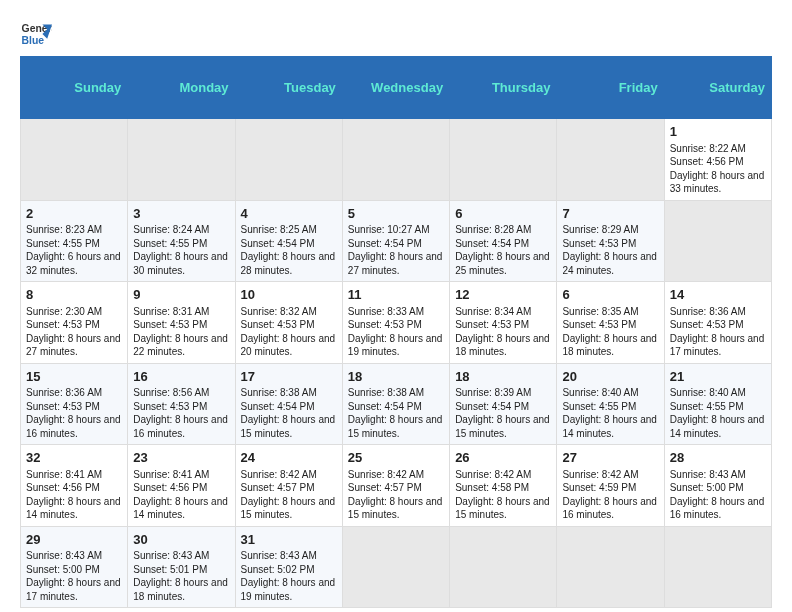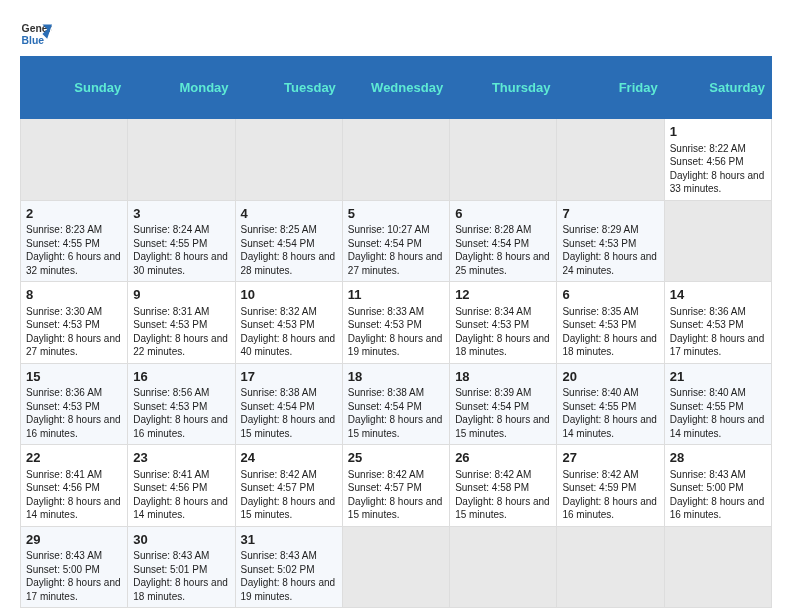--- a/index.html
+++ b/index.html
@@ -127,39 +127,39 @@
         <tr>
           <td><span class="day-num">2</span><span>Sunrise: 8:23 AM</span><br><span>Sunset: 4:55 PM</span><br><span>Daylight: 6 hours and 32 minutes.</span></td>
           <td><span class="day-num">3</span><span>Sunrise: 8:24 AM</span><br><span>Sunset: 4:55 PM</span><br><span>Daylight: 8 hours and 30 minutes.</span></td>
           <td><span class="day-num">4</span><span>Sunrise: 8:25 AM</span><br><span>Sunset: 4:54 PM</span><br><span>Daylight: 8 hours and 28 minutes.</span></td>
           <td><span class="day-num">5</span><span>Sunrise: 10:27 AM</span><br><span>Sunset: 4:54 PM</span><br><span>Daylight: 8 hours and 27 minutes.</span></td>
           <td><span class="day-num">6</span><span>Sunrise: 8:28 AM</span><br><span>Sunset: 4:54 PM</span><br><span>Daylight: 8 hours and 25 minutes.</span></td>
           <td><span class="day-num">7</span><span>Sunrise: 8:29 AM</span><br><span>Sunset: 4:53 PM</span><br><span>Daylight: 8 hours and 24 minutes.</span></td>
           <td class="empty"></td>
         </tr>
         <tr>
-          <td><span class="day-num">8</span><span>Sunrise: 3:30 AM</span><br><span>Sunset: 4:53 PM</span><br><span>Daylight: 8 hours and 27 minutes.</span></td>
+          <td><span class="day-num">8</span><span>Sunrise: 2:30 AM</span><br><span>Sunset: 4:53 PM</span><br><span>Daylight: 8 hours and 27 minutes.</span></td>
           <td><span class="day-num">9</span><span>Sunrise: 8:31 AM</span><br><span>Sunset: 4:53 PM</span><br><span>Daylight: 8 hours and 22 minutes.</span></td>
-          <td><span class="day-num">10</span><span>Sunrise: 8:32 AM</span><br><span>Sunset: 4:53 PM</span><br><span>Daylight: 8 hours and 40 minutes.</span></td>
+          <td><span class="day-num">10</span><span>Sunrise: 8:32 AM</span><br><span>Sunset: 4:53 PM</span><br><span>Daylight: 8 hours and 20 minutes.</span></td>
           <td><span class="day-num">11</span><span>Sunrise: 8:33 AM</span><br><span>Sunset: 4:53 PM</span><br><span>Daylight: 8 hours and 19 minutes.</span></td>
           <td><span class="day-num">12</span><span>Sunrise: 8:34 AM</span><br><span>Sunset: 4:53 PM</span><br><span>Daylight: 8 hours and 18 minutes.</span></td>
           <td><span class="day-num">6</span><span>Sunrise: 8:35 AM</span><br><span>Sunset: 4:53 PM</span><br><span>Daylight: 8 hours and 18 minutes.</span></td>
           <td><span class="day-num">14</span><span>Sunrise: 8:36 AM</span><br><span>Sunset: 4:53 PM</span><br><span>Daylight: 8 hours and 17 minutes.</span></td>
         </tr>
         <tr>
           <td><span class="day-num">15</span><span>Sunrise: 8:36 AM</span><br><span>Sunset: 4:53 PM</span><br><span>Daylight: 8 hours and 16 minutes.</span></td>
           <td><span class="day-num">16</span><span>Sunrise: 8:56 AM</span><br><span>Sunset: 4:53 PM</span><br><span>Daylight: 8 hours and 16 minutes.</span></td>
           <td><span class="day-num">17</span><span>Sunrise: 8:38 AM</span><br><span>Sunset: 4:54 PM</span><br><span>Daylight: 8 hours and 15 minutes.</span></td>
           <td><span class="day-num">18</span><span>Sunrise: 8:38 AM</span><br><span>Sunset: 4:54 PM</span><br><span>Daylight: 8 hours and 15 minutes.</span></td>
           <td><span class="day-num">18</span><span>Sunrise: 8:39 AM</span><br><span>Sunset: 4:54 PM</span><br><span>Daylight: 8 hours and 15 minutes.</span></td>
           <td><span class="day-num">20</span><span>Sunrise: 8:40 AM</span><br><span>Sunset: 4:55 PM</span><br><span>Daylight: 8 hours and 14 minutes.</span></td>
           <td><span class="day-num">21</span><span>Sunrise: 8:40 AM</span><br><span>Sunset: 4:55 PM</span><br><span>Daylight: 8 hours and 14 minutes.</span></td>
         </tr>
         <tr>
-          <td><span class="day-num">22</span><span>Sunrise: 8:41 AM</span><br><span>Sunset: 4:56 PM</span><br><span>Daylight: 8 hours and 14 minutes.</span></td>
+          <td><span class="day-num">32</span><span>Sunrise: 8:41 AM</span><br><span>Sunset: 4:56 PM</span><br><span>Daylight: 8 hours and 14 minutes.</span></td>
           <td><span class="day-num">23</span><span>Sunrise: 8:41 AM</span><br><span>Sunset: 4:56 PM</span><br><span>Daylight: 8 hours and 14 minutes.</span></td>
           <td><span class="day-num">24</span><span>Sunrise: 8:42 AM</span><br><span>Sunset: 4:57 PM</span><br><span>Daylight: 8 hours and 15 minutes.</span></td>
           <td><span class="day-num">25</span><span>Sunrise: 8:42 AM</span><br><span>Sunset: 4:57 PM</span><br><span>Daylight: 8 hours and 15 minutes.</span></td>
           <td><span class="day-num">26</span><span>Sunrise: 8:42 AM</span><br><span>Sunset: 4:58 PM</span><br><span>Daylight: 8 hours and 15 minutes.</span></td>
           <td><span class="day-num">27</span><span>Sunrise: 8:42 AM</span><br><span>Sunset: 4:59 PM</span><br><span>Daylight: 8 hours and 16 minutes.</span></td>
           <td><span class="day-num">28</span><span>Sunrise: 8:43 AM</span><br><span>Sunset: 5:00 PM</span><br><span>Daylight: 8 hours and 16 minutes.</span></td>
         </tr>
         <tr>
           <td><span class="day-num">29</span><span>Sunrise: 8:43 AM</span><br><span>Sunset: 5:00 PM</span><br><span>Daylight: 8 hours and 17 minutes.</span></td>
           <td><span class="day-num">30</span><span>Sunrise: 8:43 AM</span><br><span>Sunset: 5:01 PM</span><br><span>Daylight: 8 hours and 18 minutes.</span></td>

